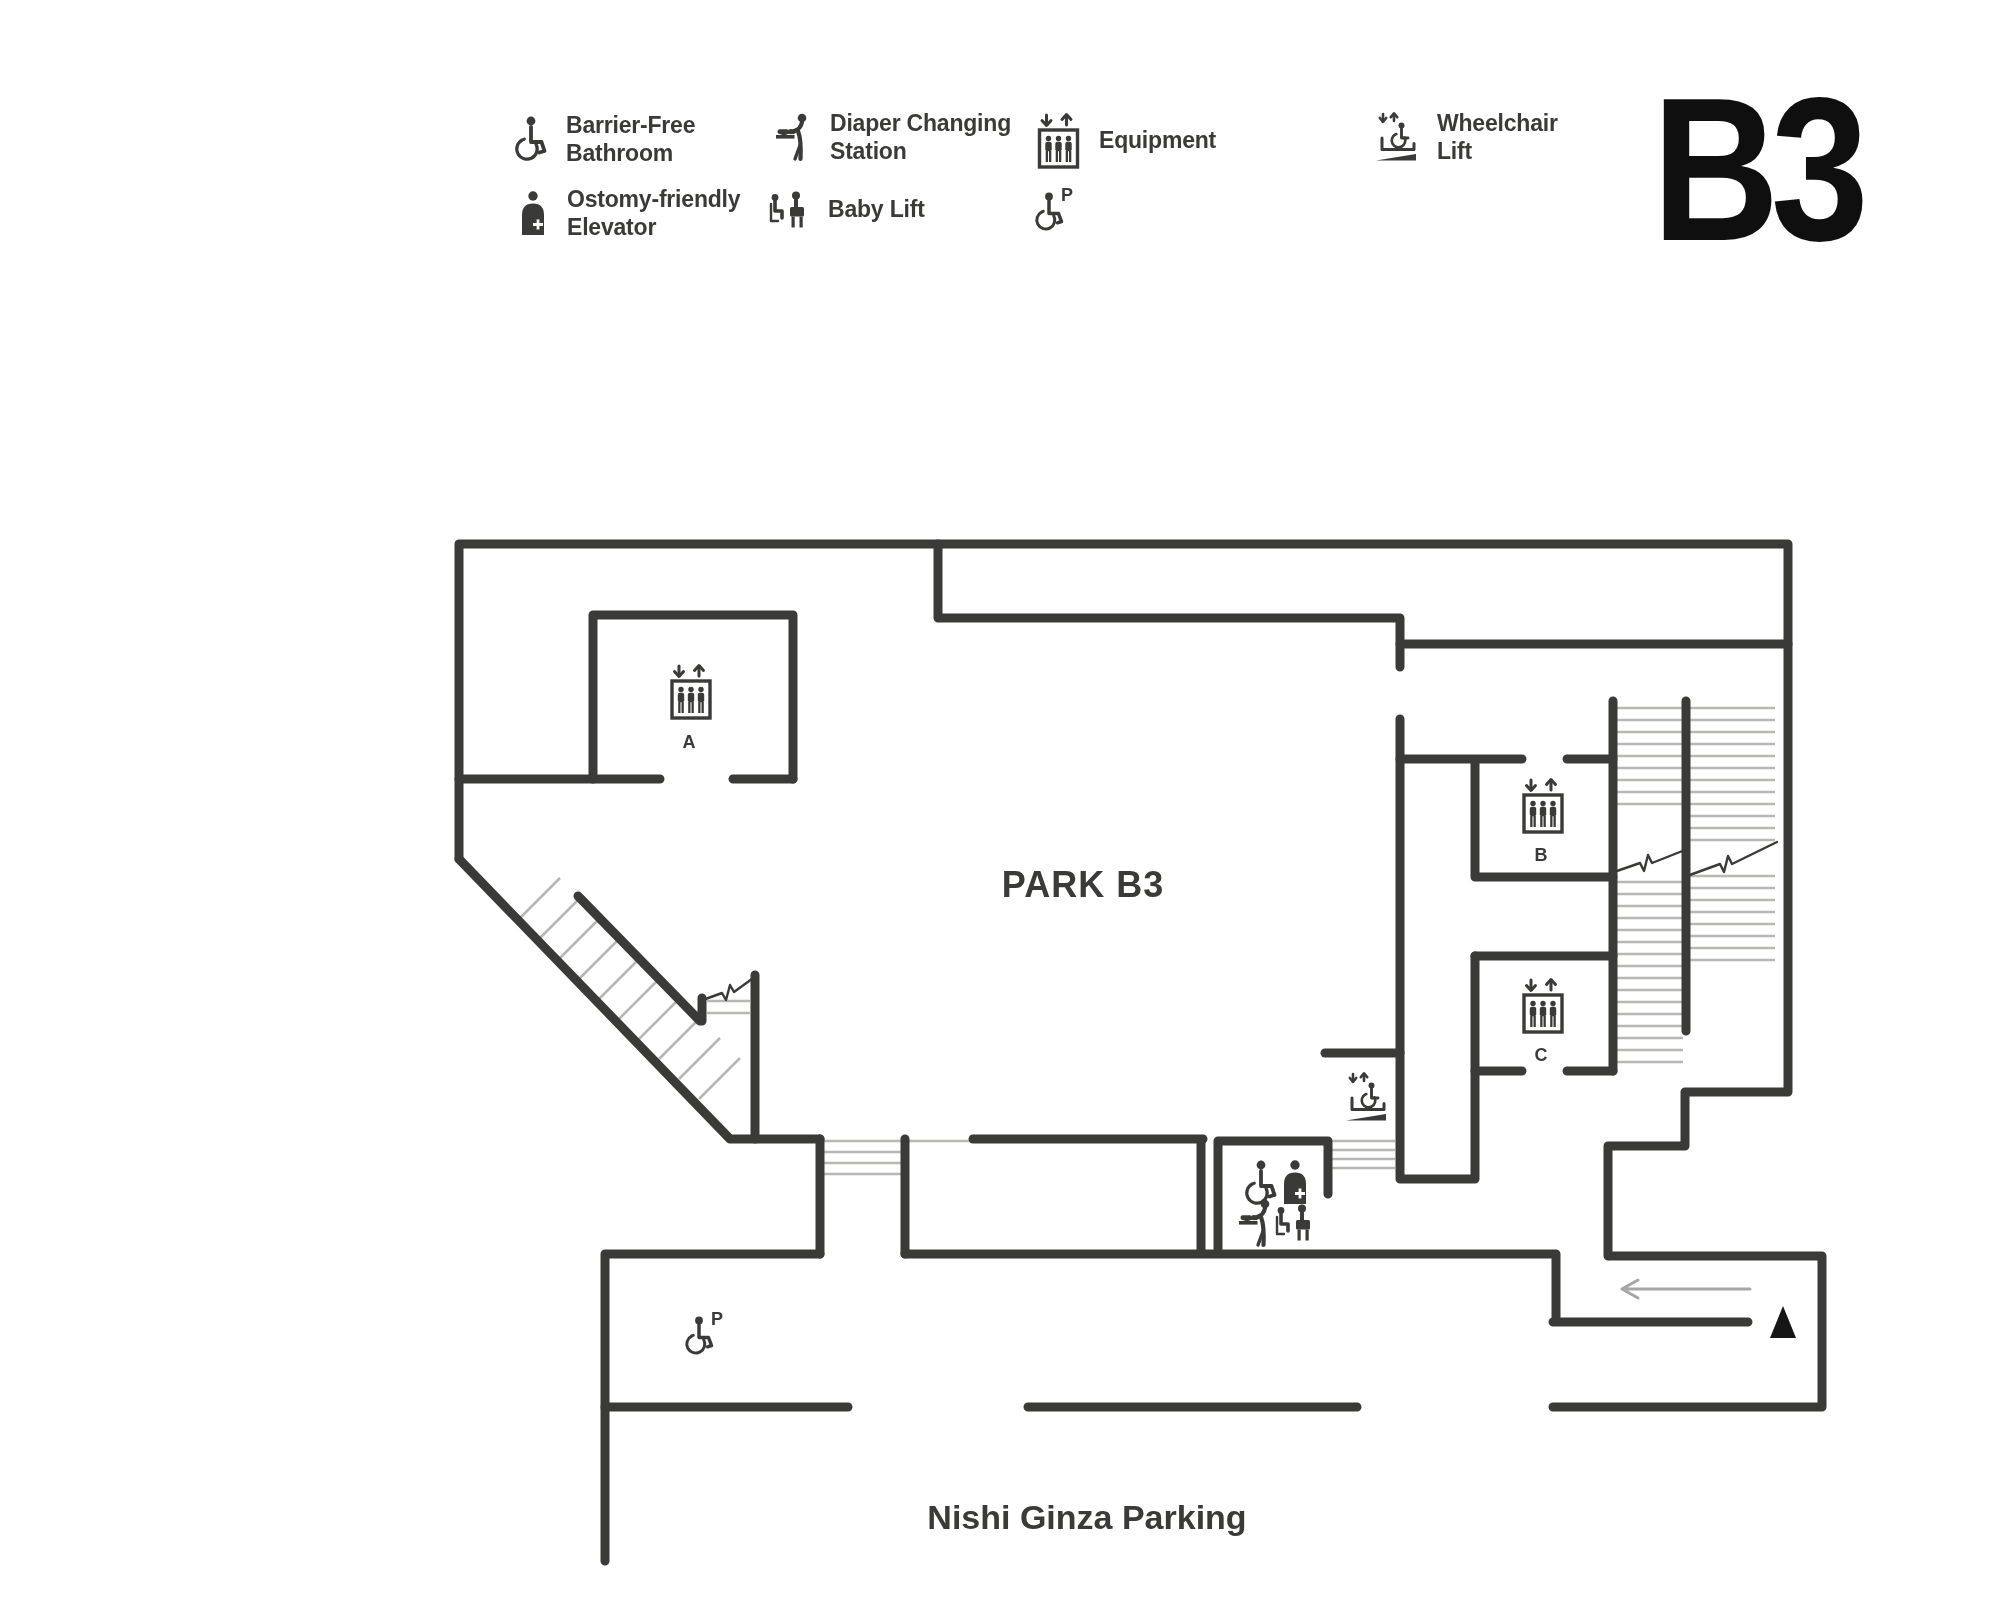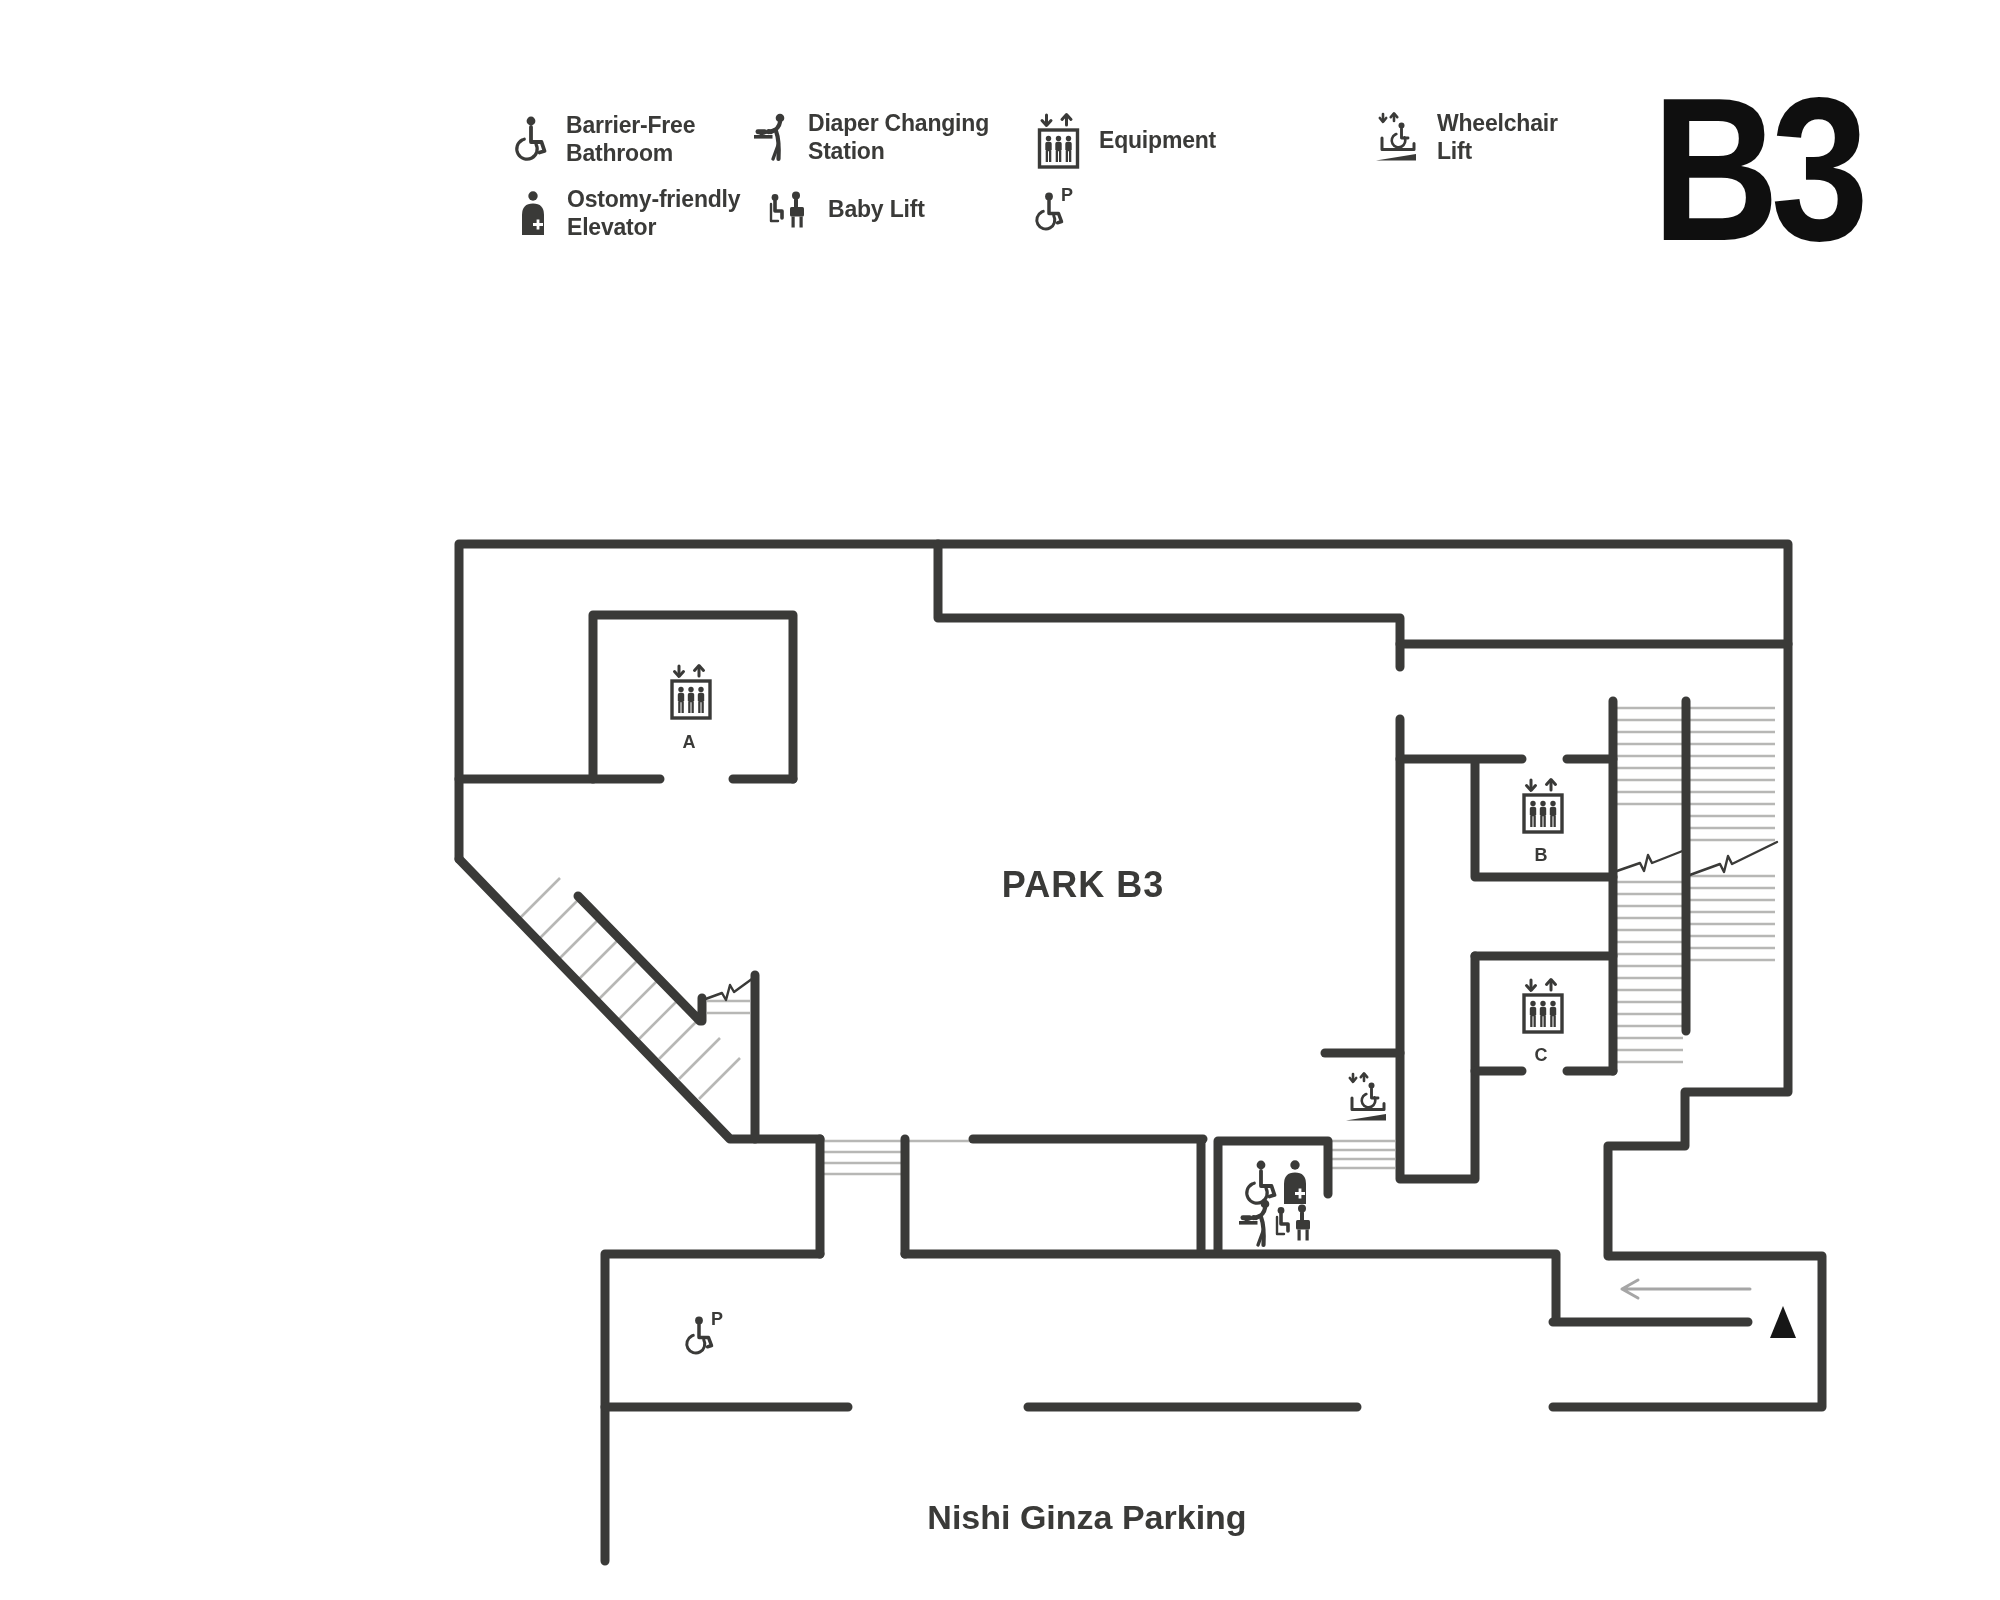--- a/index.html
+++ b/index.html
@@ -101,21 +101,21 @@
   <div>
     <div class="legend-item" style="left:512px;top:98px">
       <span class="licon">
         <svg width="36" height="48" viewBox="0 0 36 48">
             <use href="#sym-wheelchair"></use>
           </svg>
         </span>
       <span class="ltext">Barrier-Free
 Bathroom</span>
     </div>
-    <div class="legend-item" style="left:752px;top:96px">
+    <div class="legend-item" style="left:774px;top:96px">
       <span class="licon">
         <svg width="38" height="49" viewBox="0 0 38 49">
             <use href="#sym-diaper"></use>
           </svg>
         </span>
       <span class="ltext">Diaper Changing
 Station</span>
     </div>
     <div class="legend-item" style="left:1036px;top:98px">
       <span class="licon">

